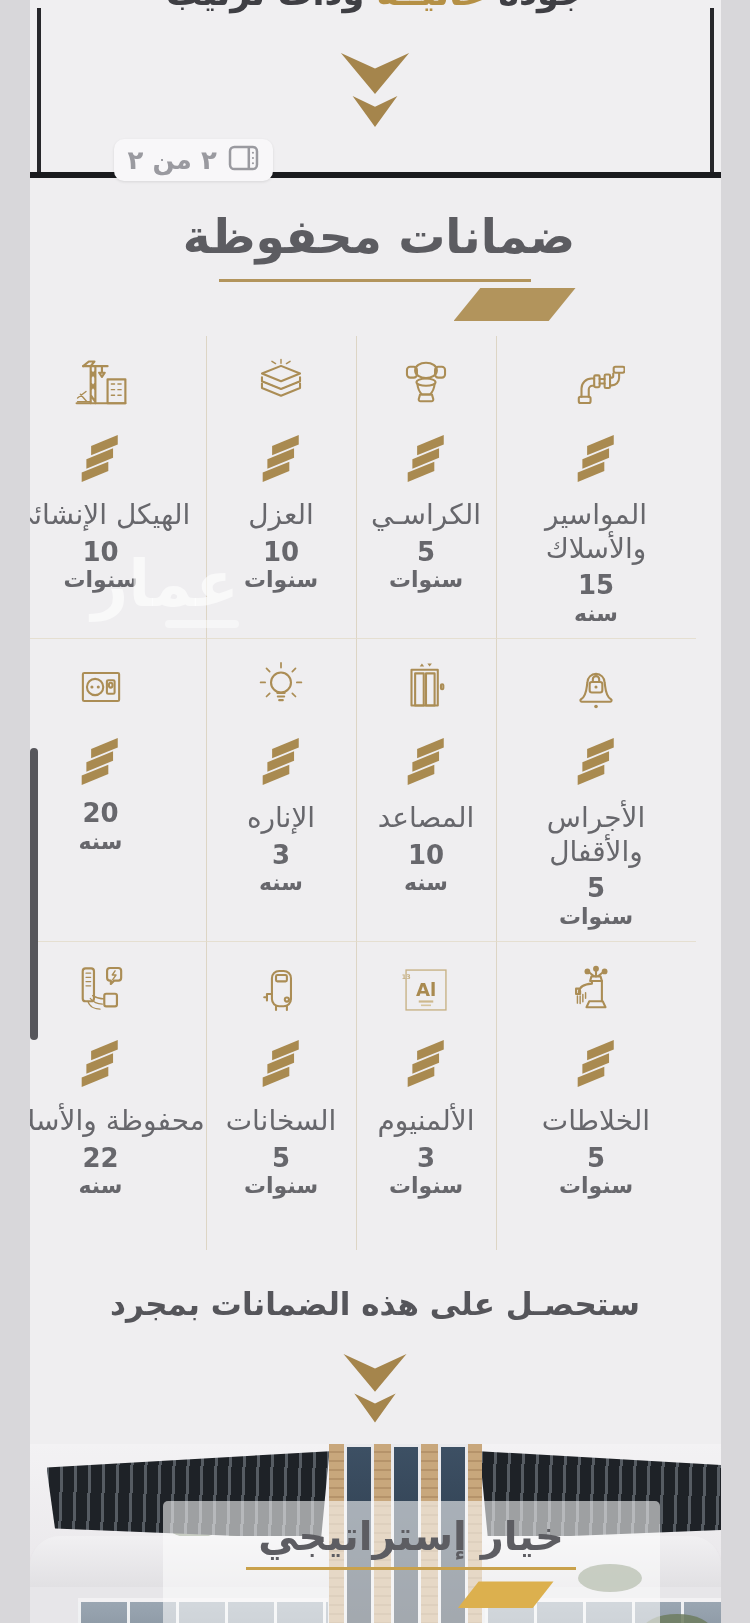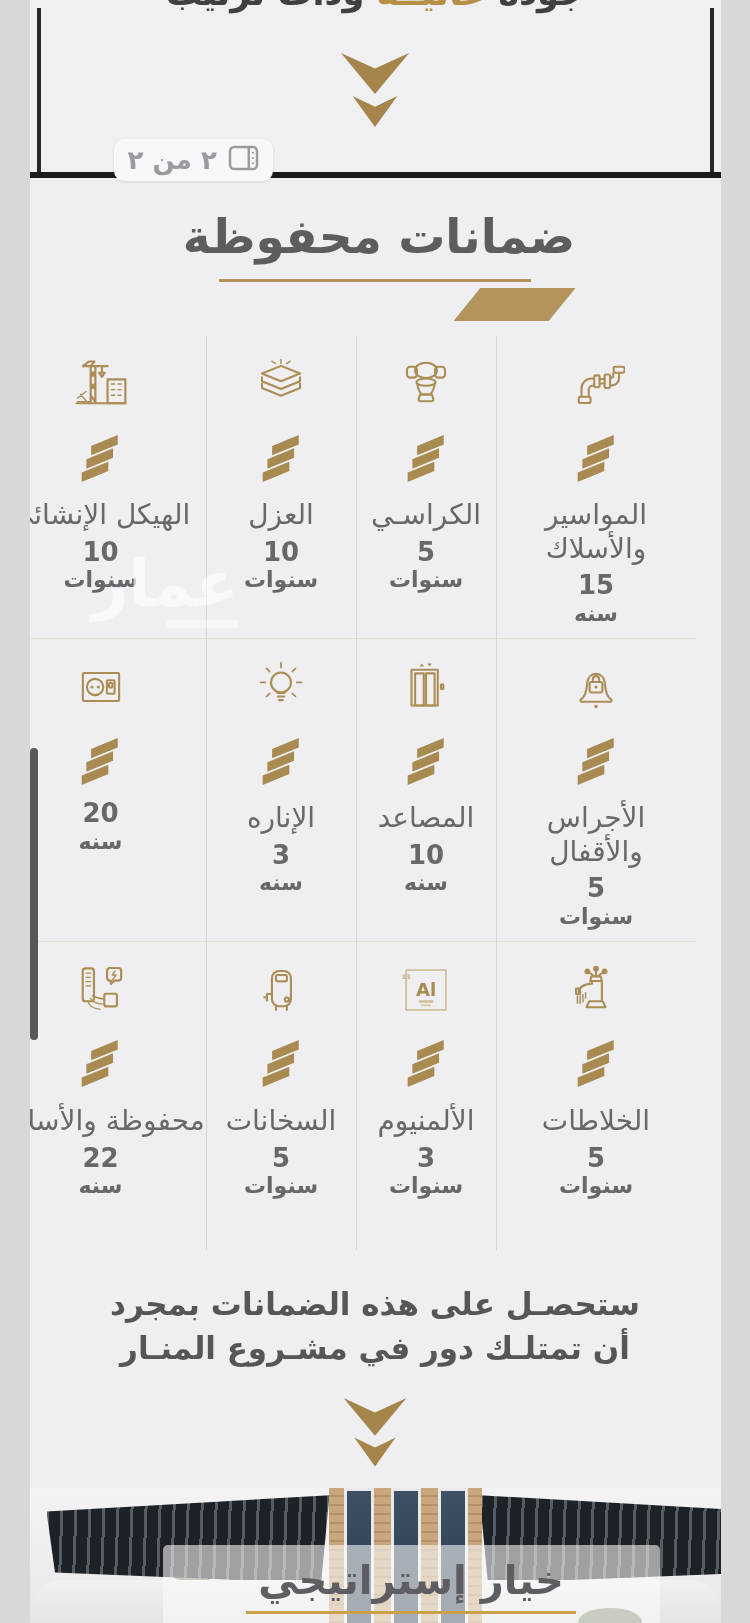--- a/index.html
+++ b/index.html
@@ -417,21 +417,20 @@
 
   <div class="watermark">
     <div>عمار</div>
     <div class="sub"></div>
   </div>
 
   <div class="scroll-thumb"></div>
 
   <div class="note">
     <div>ستحصـل على هذه الضمانات بمجرد</div>
-    <div>أن تمتلـك دور في مشـروع المنـار</div>
   </div>
 
   <div class="chev-wrap2">
     <span>
       <svg viewBox="0 0 90 80" width="82" height="72">
         <g fill="#a5854c">
           <polygon points="10,0 45,16 80,0 45,42"></polygon>
           <polygon points="22,44 45,55 68,44 45,76"></polygon>
         </g>
       </svg>

